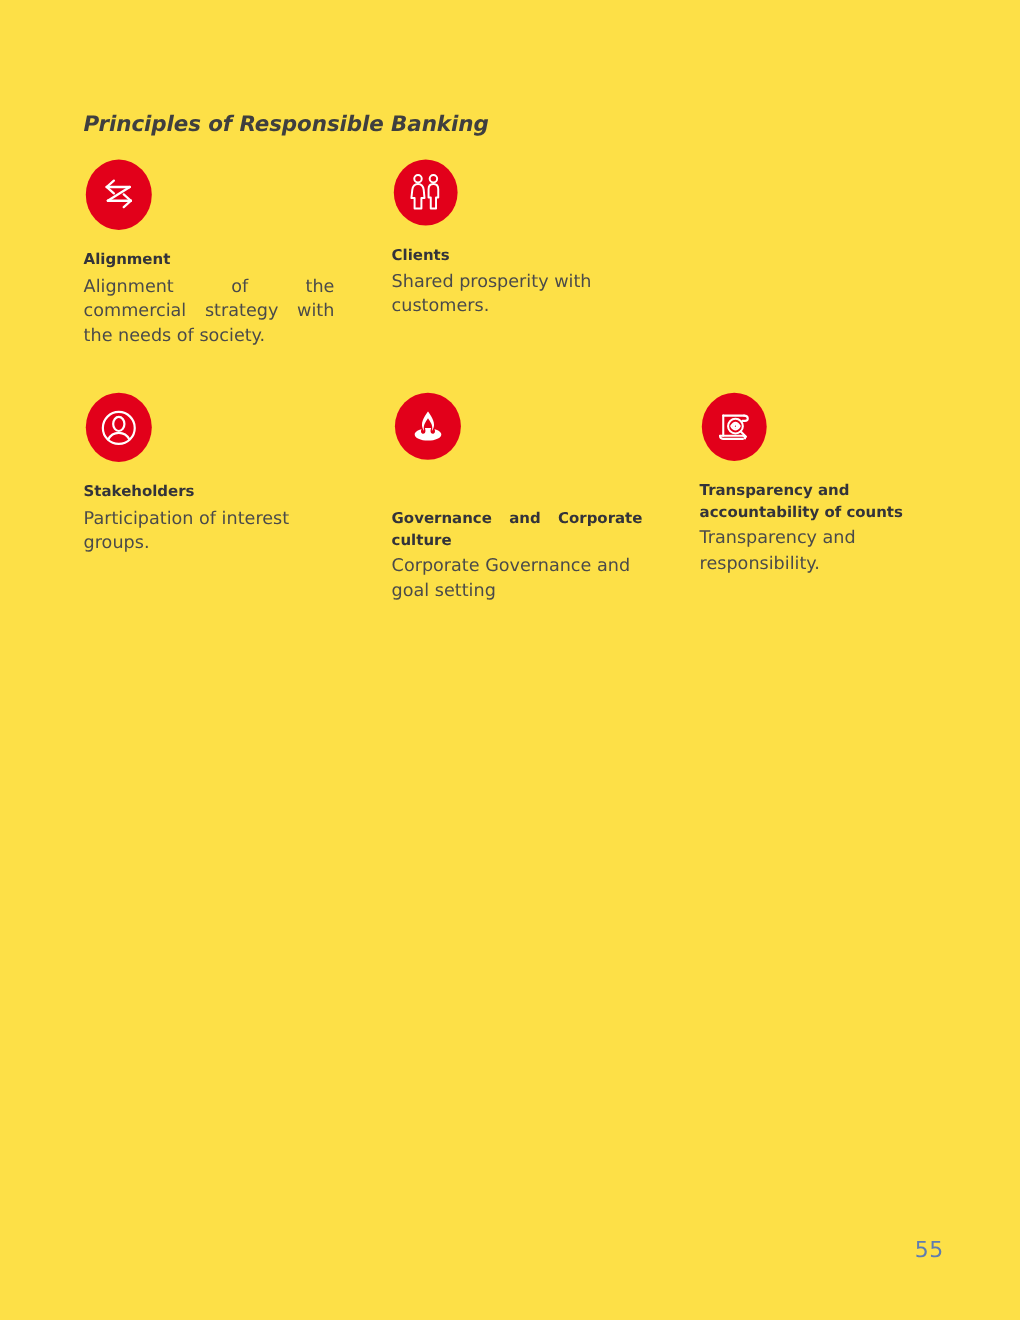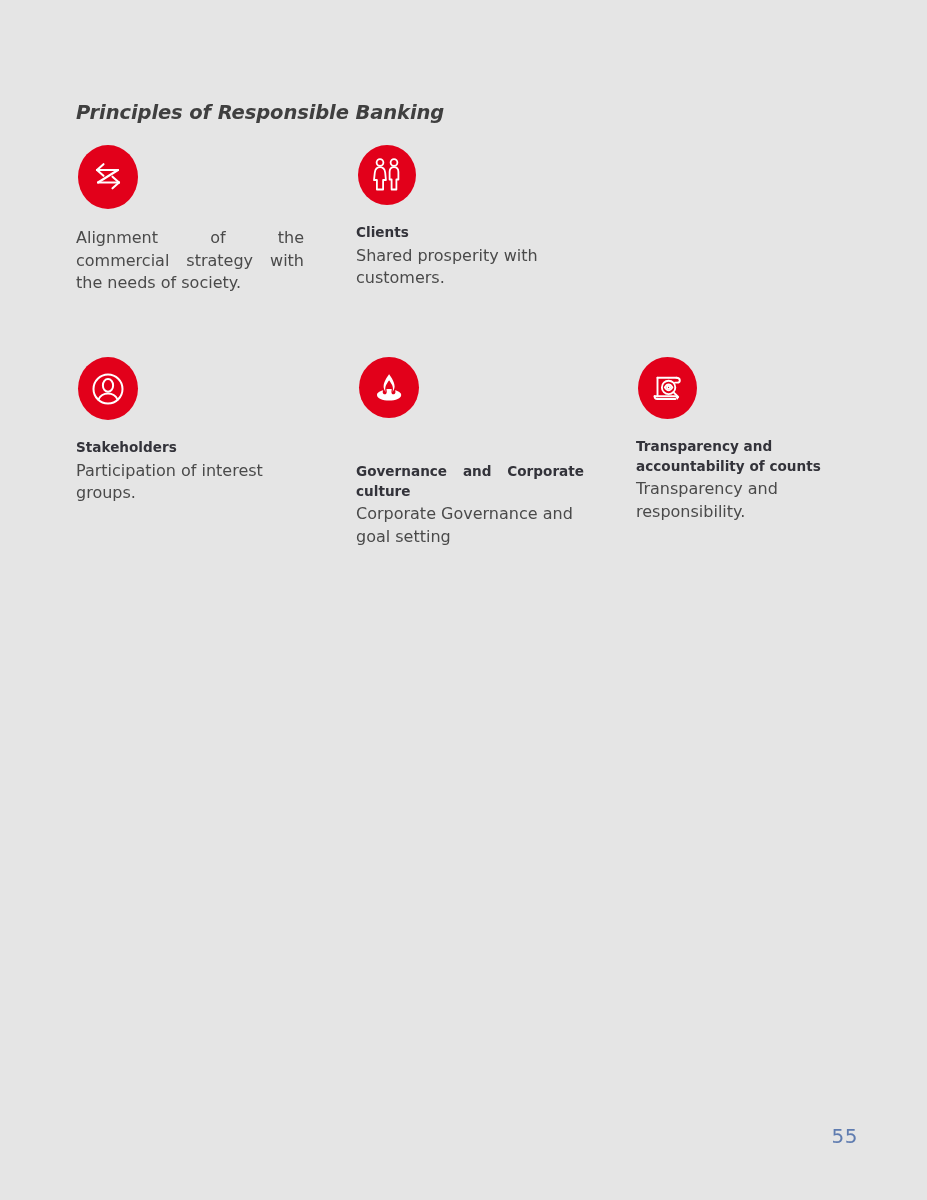--- a/index.html
+++ b/index.html
@@ -12,21 +12,21 @@
     width: 927px;
     height: 1200px;
     position: relative;
     font-family: "DejaVu Sans", "Liberation Sans", sans-serif;
     overflow: hidden;
   }
 
   .page {
     position: absolute;
     inset: 0;
-    background: #e5e5e5;
+    background: #fde047;
   }
 
   
   .section-title {
     position: absolute;
     left: 76px;
     top: 101px;
     font-size: 19.5px;
     font-weight: bold;
     font-style: italic;
@@ -135,20 +135,21 @@
               <path d="M30 10 L9 10"></path>
               <path d="M15.5 4.2 L9 10"></path>
               <path d="M15.5 15.8 L9 10"></path>
               <path d="M10 22.5 L31 22.5"></path>
               <path d="M24.5 16.7 L31 22.5"></path>
               <path d="M24.5 28.3 L31 22.5"></path>
               <path d="M30 10 L10 22.5"></path>
             </g>
           </svg>
         </div>
+        <div class="p-title">Alignment</div>
         <div class="p-desc justify">Alignment of the commercial strategy with the needs of society.</div>
       </div>
 
 
       <div class="cell cell-3">
         <div class="icon-badge">
           <svg width="34" height="38" viewBox="0 0 34 38">
             <g fill="none" stroke="#ffffff" stroke-width="1.8" stroke-linecap="round" stroke-linejoin="round">
 
               <circle cx="10" cy="6.5" r="3.4"></circle>

